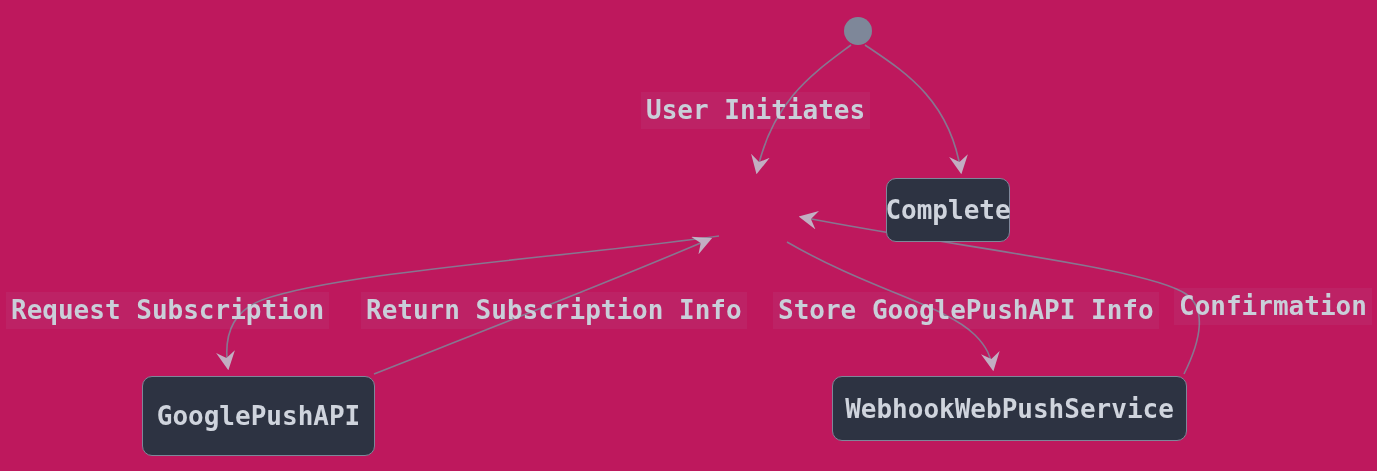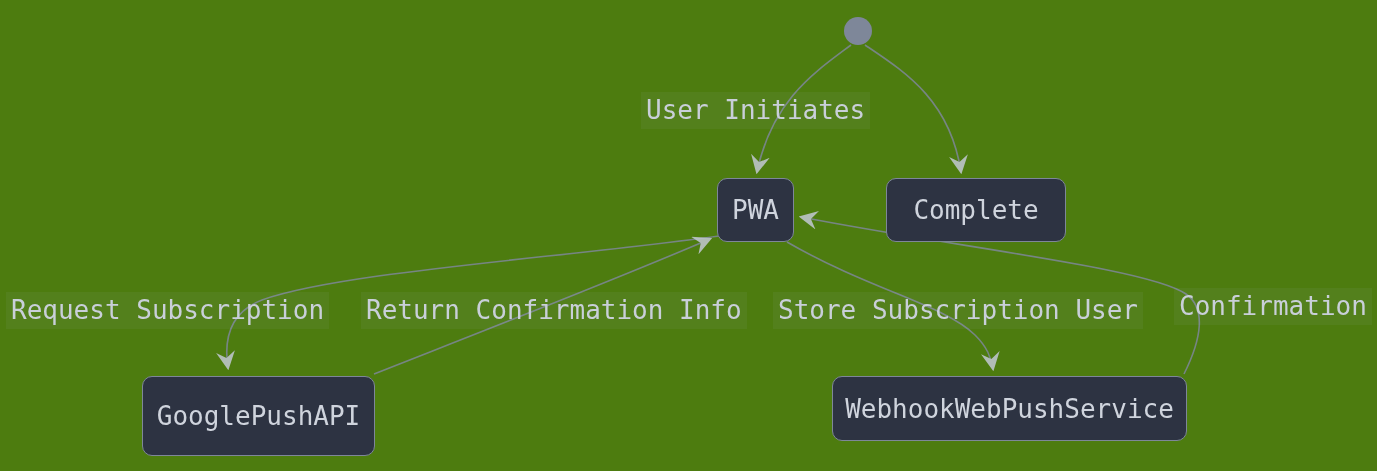--- a/index.html
+++ b/index.html
@@ -4,23 +4,24 @@
 <style>
   html, body {
     margin: 0;
     padding: 0;
     background: #272b35;
   }
   .stage {
     position: relative;
     width: 1377px;
     height: 471px;
-    background: #4d7c0f;
+    background: #be185d;
     overflow: hidden;
     font-family: "DejaVu Sans Mono", "Liberation Mono", monospace;
+    font-weight: bold;
   }
   .edges-layer {
     position: absolute;
     left: 0;
     top: 0;
     z-index: 1;
   }
   .edge-path {
     fill: none;
     stroke: #7e8799;
@@ -35,21 +36,21 @@
     justify-content: center;
     background: #2d3342;
     border: 1.5px solid #7e8799;
     border-radius: 10px;
     color: #cfd4dd;
     font-size: 26px;
     box-sizing: border-box;
     white-space: nowrap;
   }
   .node--pwa      { left: 717px; top: 178px; width:  77px; height: 64px; }
-  .node--complete { left: 886px; top: 178px; width: 180px; height: 64px; }
+  .node--complete { left: 886px; top: 178px; width: 124px; height: 64px; }
   .node--google   { left: 142px; top: 376px; width: 233px; height: 80px; }
   .node--webhook  { left: 832px; top: 376px; width: 355px; height: 65px; text-align: right; }
   .edge-label {
     position: absolute;
     z-index: 2;
     background: rgba(190, 205, 235, 0.06);
     color: #c9cfd9;
     font-size: 26px;
     line-height: 35px;
     padding: 1px 5px;
@@ -85,27 +86,26 @@
 
     <path class="edge-path" d="M1184,374 C1202,338 1206,308 1186,294 C1148,268 960,248 801,217" marker-end="url(#arrowhead)"></path>
 
     <circle cx="858" cy="31" r="14" fill="#7e8799"></circle>
   </svg>
 
   <div class="edge-label edge-label--user">User Initiates</div>
 
   <div class="edge-label edge-label--request">Request Subscription</div>
 
-  <div class="edge-label edge-label--return">Return Confirmation Info</div>
+  <div class="edge-label edge-label--return">Return Subscription Info</div>
 
-  <div class="edge-label edge-label--store">Store Subscription User</div>
+  <div class="edge-label edge-label--store">Store GooglePushAPI Info</div>
 
   <div class="edge-label edge-label--confirm">Confirmation</div>
 
-  <div class="node node--pwa">PWA</div>
 
   <div class="node node--complete">Complete</div>
 
   <div class="node node--google">GooglePushAPI</div>
 
   <div class="node node--webhook">WebhookWebPushService</div>
 
 </div>
 
 </body></html>

